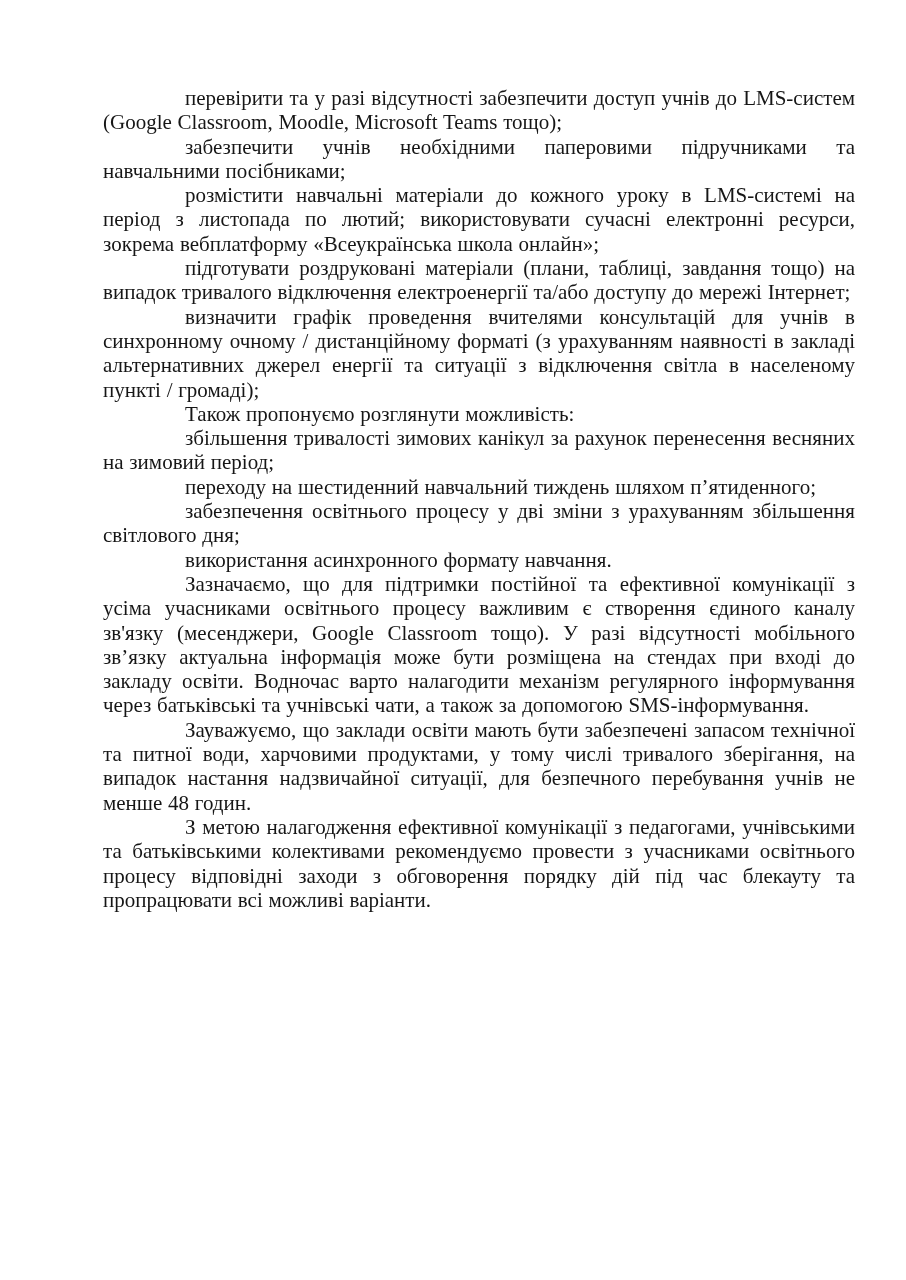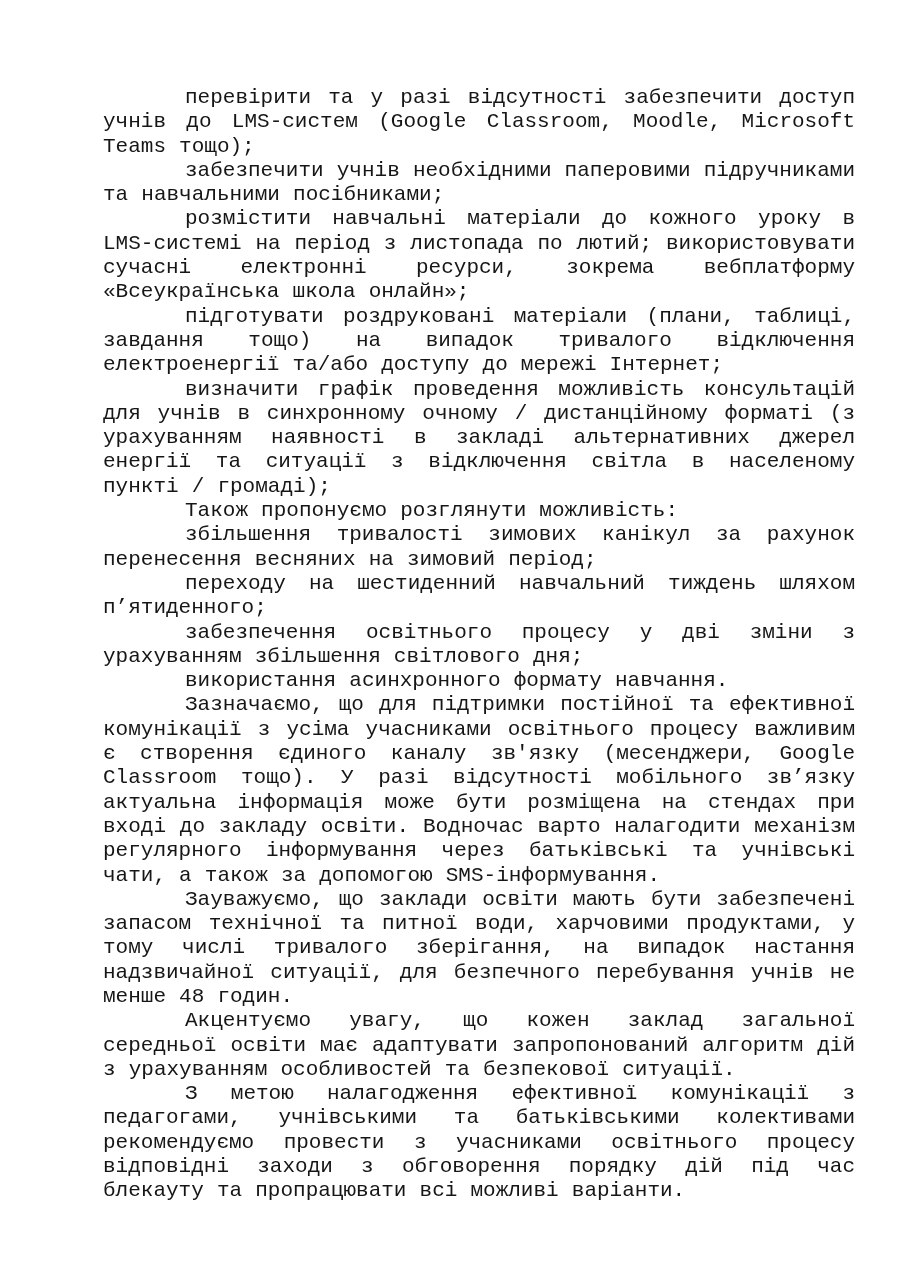--- a/index.html
+++ b/index.html
@@ -15,42 +15,41 @@
   .page {
     box-sizing: border-box;
     width: 906px;
     height: 1280px;
     background: #ffffff;
     padding: 86px 51px 40px 103px;
   }
   .doc-text p {
     margin: 0;
     padding: 0;
-    font-family: Liberation Mono, monospace;
+    font-family: Liberation Serif, serif;
     font-size: 21px;
     line-height: 24.3px;
     color: #161616;
     text-align: justify;
     text-indent: 82px;
     word-spacing: 0.5px;
   }
 </style>
 </head>
 <body>
 
 <div class="page">
   <div class="doc-text">
     <p>перевірити та у разі відсутності забезпечити доступ учнів до LMS-систем (Google Classroom, Moodle, Microsoft Teams тощо);</p>
     <p>забезпечити учнів необхідними паперовими підручниками та навчальними посібниками;</p>
     <p>розмістити навчальні матеріали до кожного уроку в LMS-системі на період з листопада по лютий; використовувати сучасні електронні ресурси, зокрема вебплатформу «Всеукраїнська школа онлайн»;</p>
     <p>підготувати роздруковані матеріали (плани, таблиці, завдання тощо) на випадок тривалого відключення електроенергії та/або доступу до мережі Інтернет;</p>
-    <p>визначити графік проведення можливість консультацій для учнів в синхронному очному / дистанційному форматі (з урахуванням наявності в закладі альтернативних джерел енергії та ситуації з відключення світла в населеному пункті / громаді);</p>
+    <p>визначити графік проведення вчителями консультацій для учнів в синхронному очному / дистанційному форматі (з урахуванням наявності в закладі альтернативних джерел енергії та ситуації з відключення світла в населеному пункті / громаді);</p>
     <p>Також пропонуємо розглянути можливість:</p>
     <p>збільшення тривалості зимових канікул за рахунок перенесення весняних на зимовий період;</p>
     <p>переходу на шестиденний навчальний тиждень шляхом п’ятиденного;</p>
     <p>забезпечення освітнього процесу у дві зміни з урахуванням збільшення світлового дня;</p>
     <p>використання асинхронного формату навчання.</p>
     <p>Зазначаємо, що для підтримки постійної та ефективної комунікації з усіма учасниками освітнього процесу важливим є створення єдиного каналу зв'язку (месенджери, Google Classroom тощо). У разі відсутності мобільного зв’язку актуальна інформація може бути розміщена на стендах при вході до закладу освіти. Водночас варто налагодити механізм регулярного інформування через батьківські та учнівські чати, а також за допомогою SMS-інформування.</p>
     <p>Зауважуємо, що заклади освіти мають бути забезпечені запасом технічної та питної води, харчовими продуктами, у тому числі тривалого зберігання, на випадок настання надзвичайної ситуації, для безпечного перебування учнів не менше 48 годин.</p>
-    <p>Акцентуємо увагу, що кожен заклад загальної середньої освіти має адаптувати запропонований алгоритм дій з урахуванням особливостей та безпекової ситуації.</p>
     <p>З метою налагодження ефективної комунікації з педагогами, учнівськими та батьківськими колективами рекомендуємо провести з учасниками освітнього процесу відповідні заходи з обговорення порядку дій під час блекауту та пропрацювати всі можливі варіанти.</p>
   </div>
 </div>
 
 </body></html>

